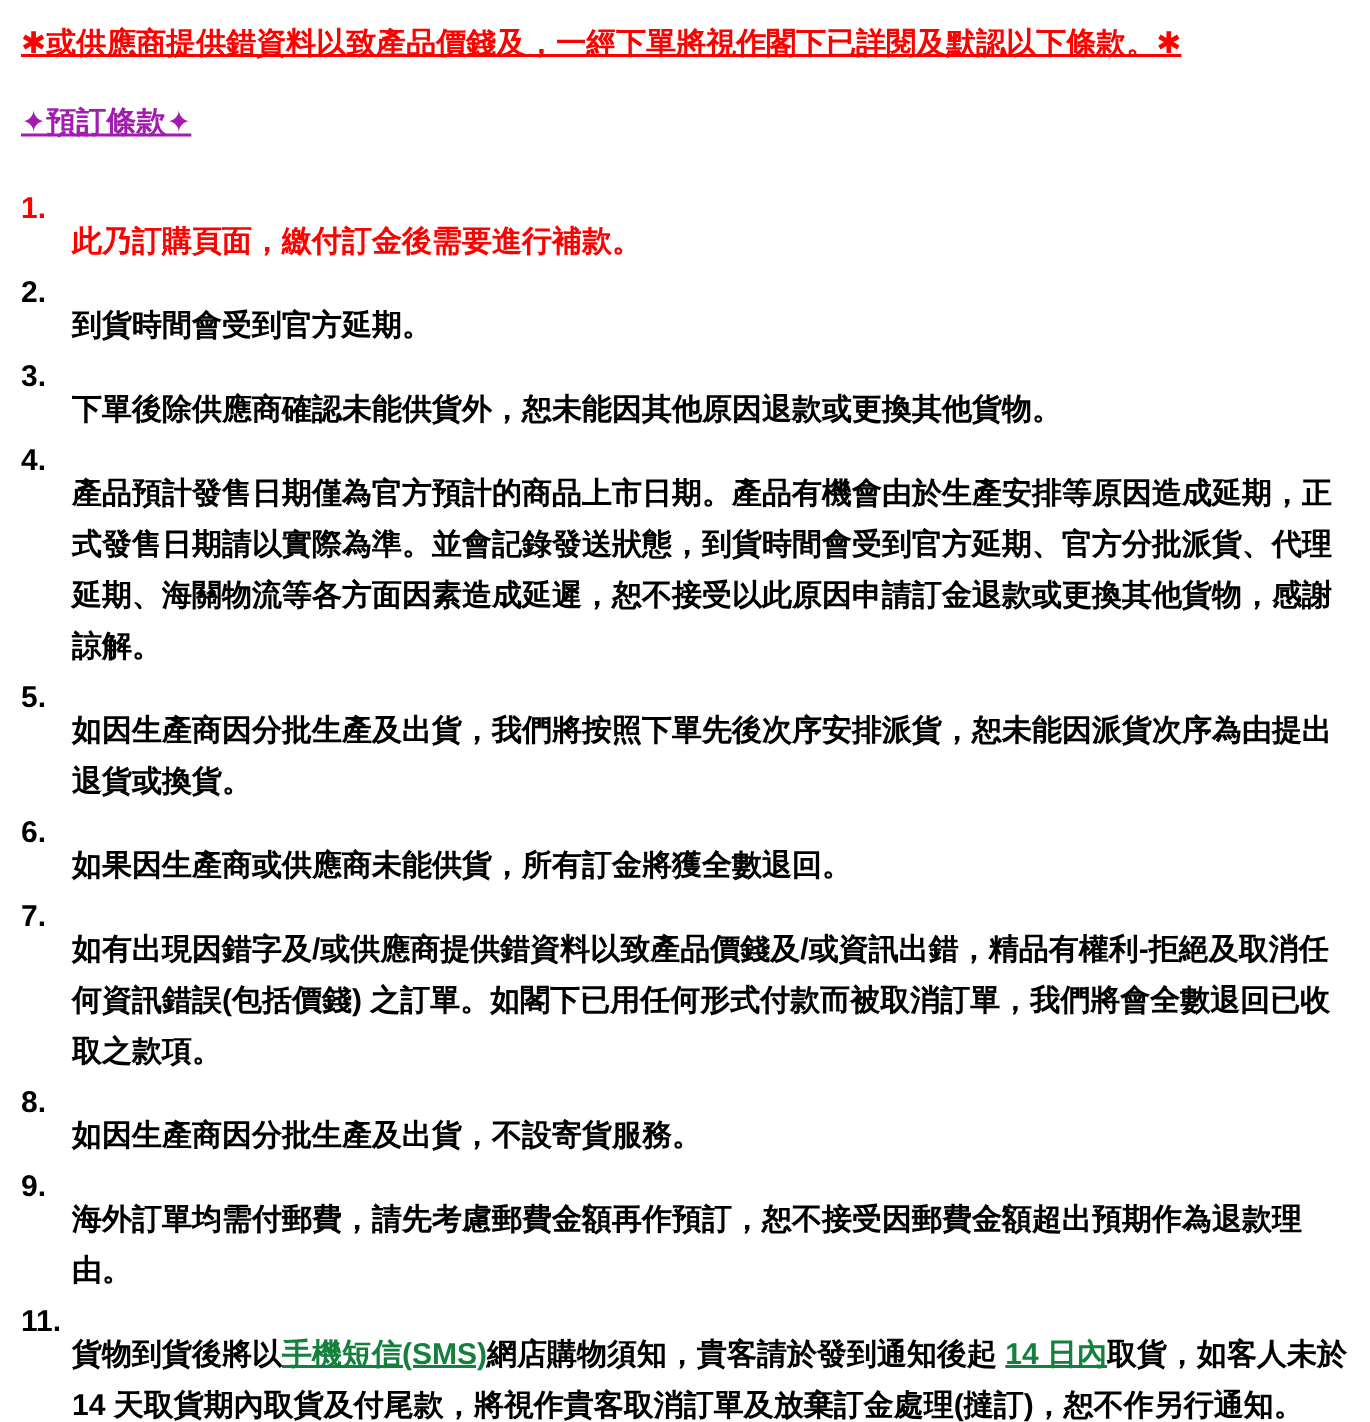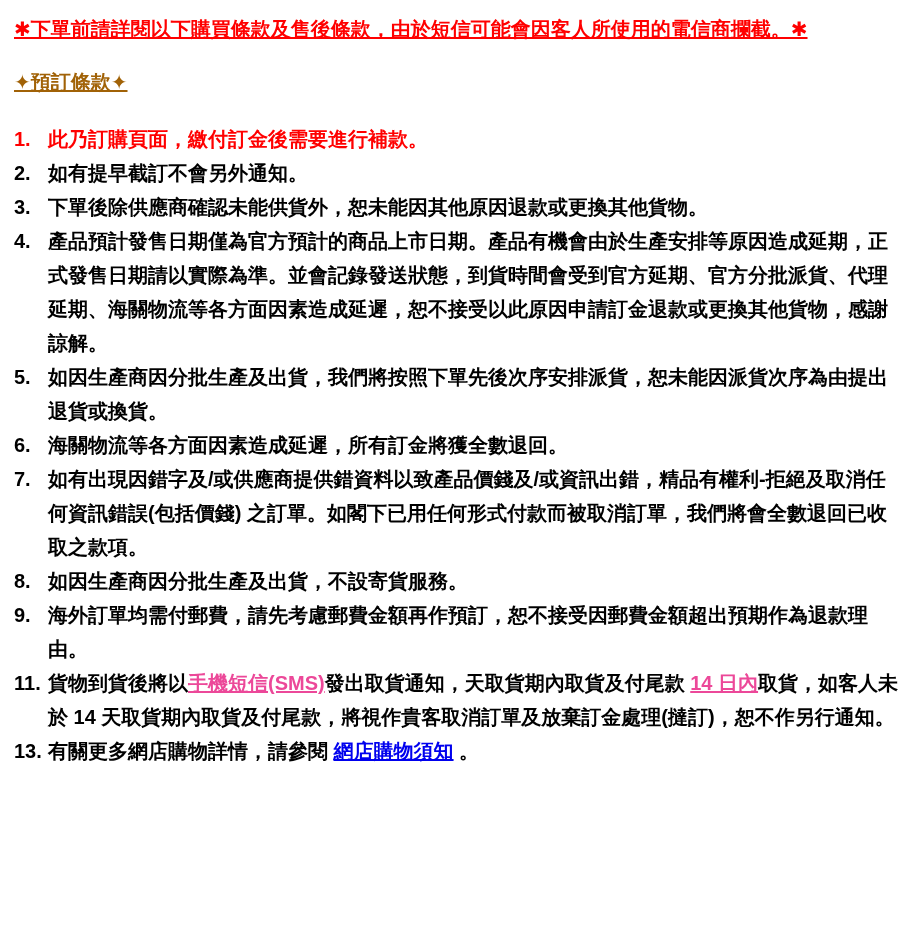--- a/index.html
+++ b/index.html
@@ -17,95 +17,96 @@
     font-size: 20px;
     color: #000000;
   }
   .warning {
     color: #ff0000;
     text-decoration: underline;
     line-height: 30px;
     margin: 4px 0 24px 0;
   }
   .section-title {
-    color: #a16207;
+    color: #a21caf;
     text-decoration: underline;
     line-height: 28px;
     margin: 0 0 26px 0;
   }
   .terms {
     display: flex;
     flex-direction: column;
   }
   .term-row {
     display: flex;
     line-height: 34px;
   }
   .term-num {
     flex: 0 0 34px;
   }
   .term-text {
     flex: 1 1 auto;
     padding-right: 2px;
+    margin-top: 22px;
   }
   .term-red { color: #ff0000; }
   .seg-red-underline {
-    color: #ec4899;
+    color: #15803d;
     text-decoration: underline;
   }
   a.seg-link {
     color: #0000ee;
     cursor: pointer;
   }
 </style>
 </head>
 <body>
 
-<div class="warning">✱下單前請詳閱以下購買條款及售後條款，由於短信可能會因客人所使用的電信商攔截。✱</div>
+<div class="warning">✱或供應商提供錯資料以致產品價錢及，一經下單將視作閣下已詳閱及默認以下條款。✱</div>
 
 <div class="section-title">✦預訂條款✦</div>
 
 <div class="terms" id="terms-list">
     <div class="term-row term-red">
       <span class="term-num">1.</span>
       <span class="term-text"><span>此乃訂購頁面，繳付訂金後需要進行補款。</span></span>
     </div>
     <div class="term-row">
       <span class="term-num">2.</span>
-      <span class="term-text"><span>如有提早截訂不會另外通知。</span></span>
+      <span class="term-text"><span>到貨時間會受到官方延期。</span></span>
     </div>
     <div class="term-row">
       <span class="term-num">3.</span>
       <span class="term-text"><span>下單後除供應商確認未能供貨外，恕未能因其他原因退款或更換其他貨物。</span></span>
     </div>
     <div class="term-row">
       <span class="term-num">4.</span>
       <span class="term-text"><span>產品預計發售日期僅為官方預計的商品上市日期。產品有機會由於生產安排等原因造成延期，正式發售日期請以實際為準。並會記錄發送狀態，到貨時間會受到官方延期、官方分批派貨、代理延期、海關物流等各方面因素造成延遲，恕不接受以此原因申請訂金退款或更換其他貨物，感謝諒解。</span></span>
     </div>
     <div class="term-row">
       <span class="term-num">5.</span>
       <span class="term-text"><span>如因生產商因分批生產及出貨，我們將按照下單先後次序安排派貨，恕未能因派貨次序為由提出退貨或換貨。</span></span>
     </div>
     <div class="term-row">
       <span class="term-num">6.</span>
-      <span class="term-text"><span>海關物流等各方面因素造成延遲，所有訂金將獲全數退回。</span></span>
+      <span class="term-text"><span>如果因生產商或供應商未能供貨，所有訂金將獲全數退回。</span></span>
     </div>
     <div class="term-row">
       <span class="term-num">7.</span>
       <span class="term-text"><span>如有出現因錯字及/或供應商提供錯資料以致產品價錢及/或資訊出錯，精品有權利-拒絕及取消任何資訊錯誤(包括價錢) 之訂單。如閣下已用任何形式付款而被取消訂單，我們將會全數退回已收取之款項。</span></span>
     </div>
     <div class="term-row">
       <span class="term-num">8.</span>
       <span class="term-text"><span>如因生產商因分批生產及出貨，不設寄貨服務。</span></span>
     </div>
     <div class="term-row">
       <span class="term-num">9.</span>
       <span class="term-text"><span>海外訂單均需付郵費，請先考慮郵費金額再作預訂，恕不接受因郵費金額超出預期作為退款理由。</span></span>
     </div>
     <div class="term-row">
       <span class="term-num">11.</span>
-      <span class="term-text"><span>貨物到貨後將以</span><span class="seg-red-underline">手機短信(SMS)</span><span>發出取貨通知，天取貨期內取貨及付尾款 </span><span class="seg-red-underline">14 日內</span><span>取貨，如客人未於 14 天取貨期內取貨及付尾款，將視作貴客取消訂單及放棄訂金處理(撻訂)，恕不作另行通知。</span></span>
+      <span class="term-text"><span>貨物到貨後將以</span><span class="seg-red-underline">手機短信(SMS)</span><span>網店購物須知，貴客請於發到通知後起 </span><span class="seg-red-underline">14 日內</span><span>取貨，如客人未於 14 天取貨期內取貨及付尾款，將視作貴客取消訂單及放棄訂金處理(撻訂)，恕不作另行通知。</span></span>
     </div>
     <div class="term-row">
       <span class="term-num">13.</span>
       <span class="term-text"><span>有關更多網店購物詳情，請參閱 </span><a class="seg-link" href="#">網店購物須知</a><span> 。</span></span>
     </div>
   </div>
 
 </body></html>

